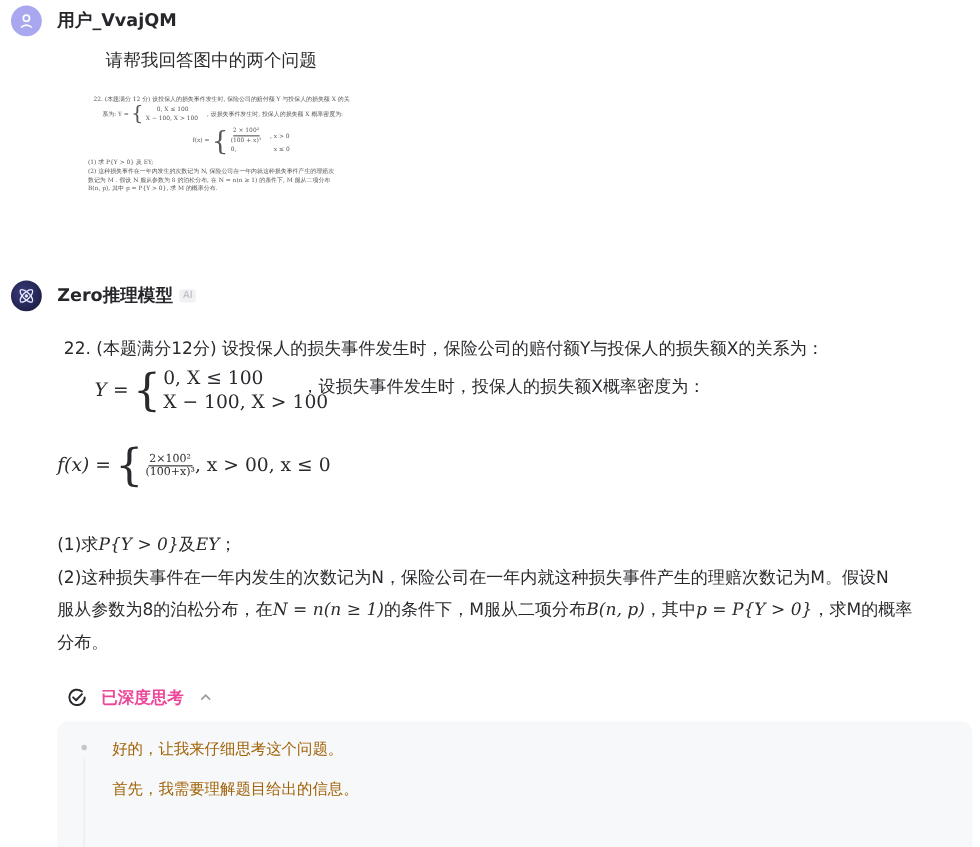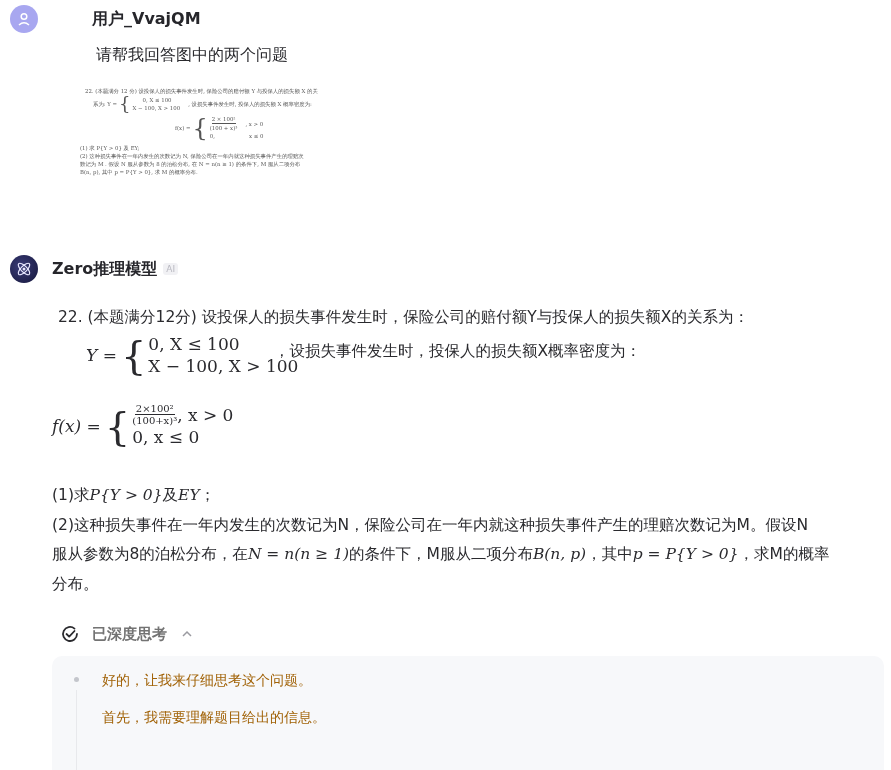--- a/index.html
+++ b/index.html
@@ -1,19 +1,19 @@
 <!DOCTYPE html>
 <html><head>
 <meta charset="utf-8">
 <style>
   * { box-sizing: border-box; margin: 0; padding: 0; }
   html, body { width: 891px; height: 770px; overflow: hidden; background: #ffffff; }
   body { font-family: "DejaVu Sans", "Liberation Sans", sans-serif; color: #1f1f23; position: relative; }
 
-  .user-row { position: absolute; left: 10px; top: 5px; display: flex; align-items: center; gap: 40px; }
+  .user-row { position: absolute; left: 10px; top: 5px; display: flex; align-items: center; }
   .user-avatar { width: 28px; height: 28px; border-radius: 50%; background: #a8a7f0; display: flex; align-items: center; justify-content: center; }
   .user-name { margin-left: 14px; font-size: 16px; font-weight: bold; color: #26262b; }
   .user-msg { position: absolute; left: 52px; top: 45px; font-size: 16px; color: #2a2a2e; margin-left: 44px; }
 
   .qimg { position: absolute; left: 85px; top: 87px; width: 300px; height: 115px; font-family: "DejaVu Serif", serif; font-size: 5.4px; line-height: 8px; color: #555; filter: blur(0.25px); }
   .qimg .ln { white-space: nowrap; }
   .qimg .fx { margin-left: 90px; display:flex; align-items:center; }
   .qimg .brace { font-size: 18px; line-height: 18px; margin: 0 2px; }
 
   .bot-row { position: absolute; left: 10px; top: 255px; display: flex; align-items: center; }
@@ -24,21 +24,21 @@
   .answer { position: absolute; left: 52px; top: 305px; width: 830px; font-size: 15.5px; color: #2a2a2e; }
   .line { position: absolute; white-space: nowrap; }
   .math { font-family: "DejaVu Serif", "Liberation Serif", serif; font-style: italic; }
   .mathn { font-family: "DejaVu Serif", "Liberation Serif", serif; }
   .brace-big { font-family: "DejaVu Serif", serif; font-size: 40px; line-height: 40px; font-weight: 200; }
   .frac { display: inline-flex; flex-direction: column; align-items: center; font-size: 10px; line-height: 11px; vertical-align: middle; }
   .frac .num { border-bottom: 1px solid #2a2a2e; padding: 0 1px; }
 
   .think-head { position: absolute; left: 60px; top: 624px; display: flex; align-items: center; }
   .check-icon { width: 20px; height: 20px; }
-  .think-label { margin-left: 12px; font-size: 15px; font-weight: bold; color: #737373; }
+  .think-label { margin-left: 12px; font-size: 15px; font-weight: bold; color: #ec4899; }
   .chev { margin-left: 14px; font-size: 12px; color: #999; }
 
   .think-box { position: absolute; left: 52px; top: 656px; width: 832px; height: 120px; background: #f7f8fa; border-radius: 10px 10px 0 0; }
   .think-bullet { position: absolute; left: 22px; top: 21px; width: 5px; height: 5px; border-radius: 50%; background: #c4c6cc; }
   .think-line-v { position: absolute; left: 24px; top: 34px; width: 1px; height: 90px; background: #e8e9ec; }
   .think-p { position: absolute; left: 50px; font-size: 14px; color: #a16207; white-space: nowrap; }
 </style>
 </head>
 <body>
 
@@ -108,21 +108,21 @@
     <span style="display:flex;flex-direction:column;font-size:17px;line-height:22px;">
       <span class="mathn">0, X ≤ 100</span>
       <span class="mathn">X − 100, X &gt; 100</span>
     </span>
   </div>
   <div class="line" style="left:222px; top:36px;">，设损失事件发生时，投保人的损失额X概率密度为：</div>
 
   <div class="line" style="left:0px; top:98px; display:flex; align-items:center;">
     <span class="math" style="font-size:17px;">f(x) =</span>
     <span class="brace-big" style="margin:0 2px 0 4px;">{</span>
-    <span style="display:flex;flex-direction:column;font-size:17px;line-height:22px;">
+    <span style="display:flex;flex-direction:row;font-size:17px;line-height:22px;">
       <span style="display:flex;align-items:center;">
         <span class="frac mathn">
           <span class="num">2×100²</span>
           <span>(100+x)³</span>
         </span>
         <span class="mathn">, x &gt; 0</span>
       </span>
       <span class="mathn">0, x ≤ 0</span>
     </span>
   </div>

